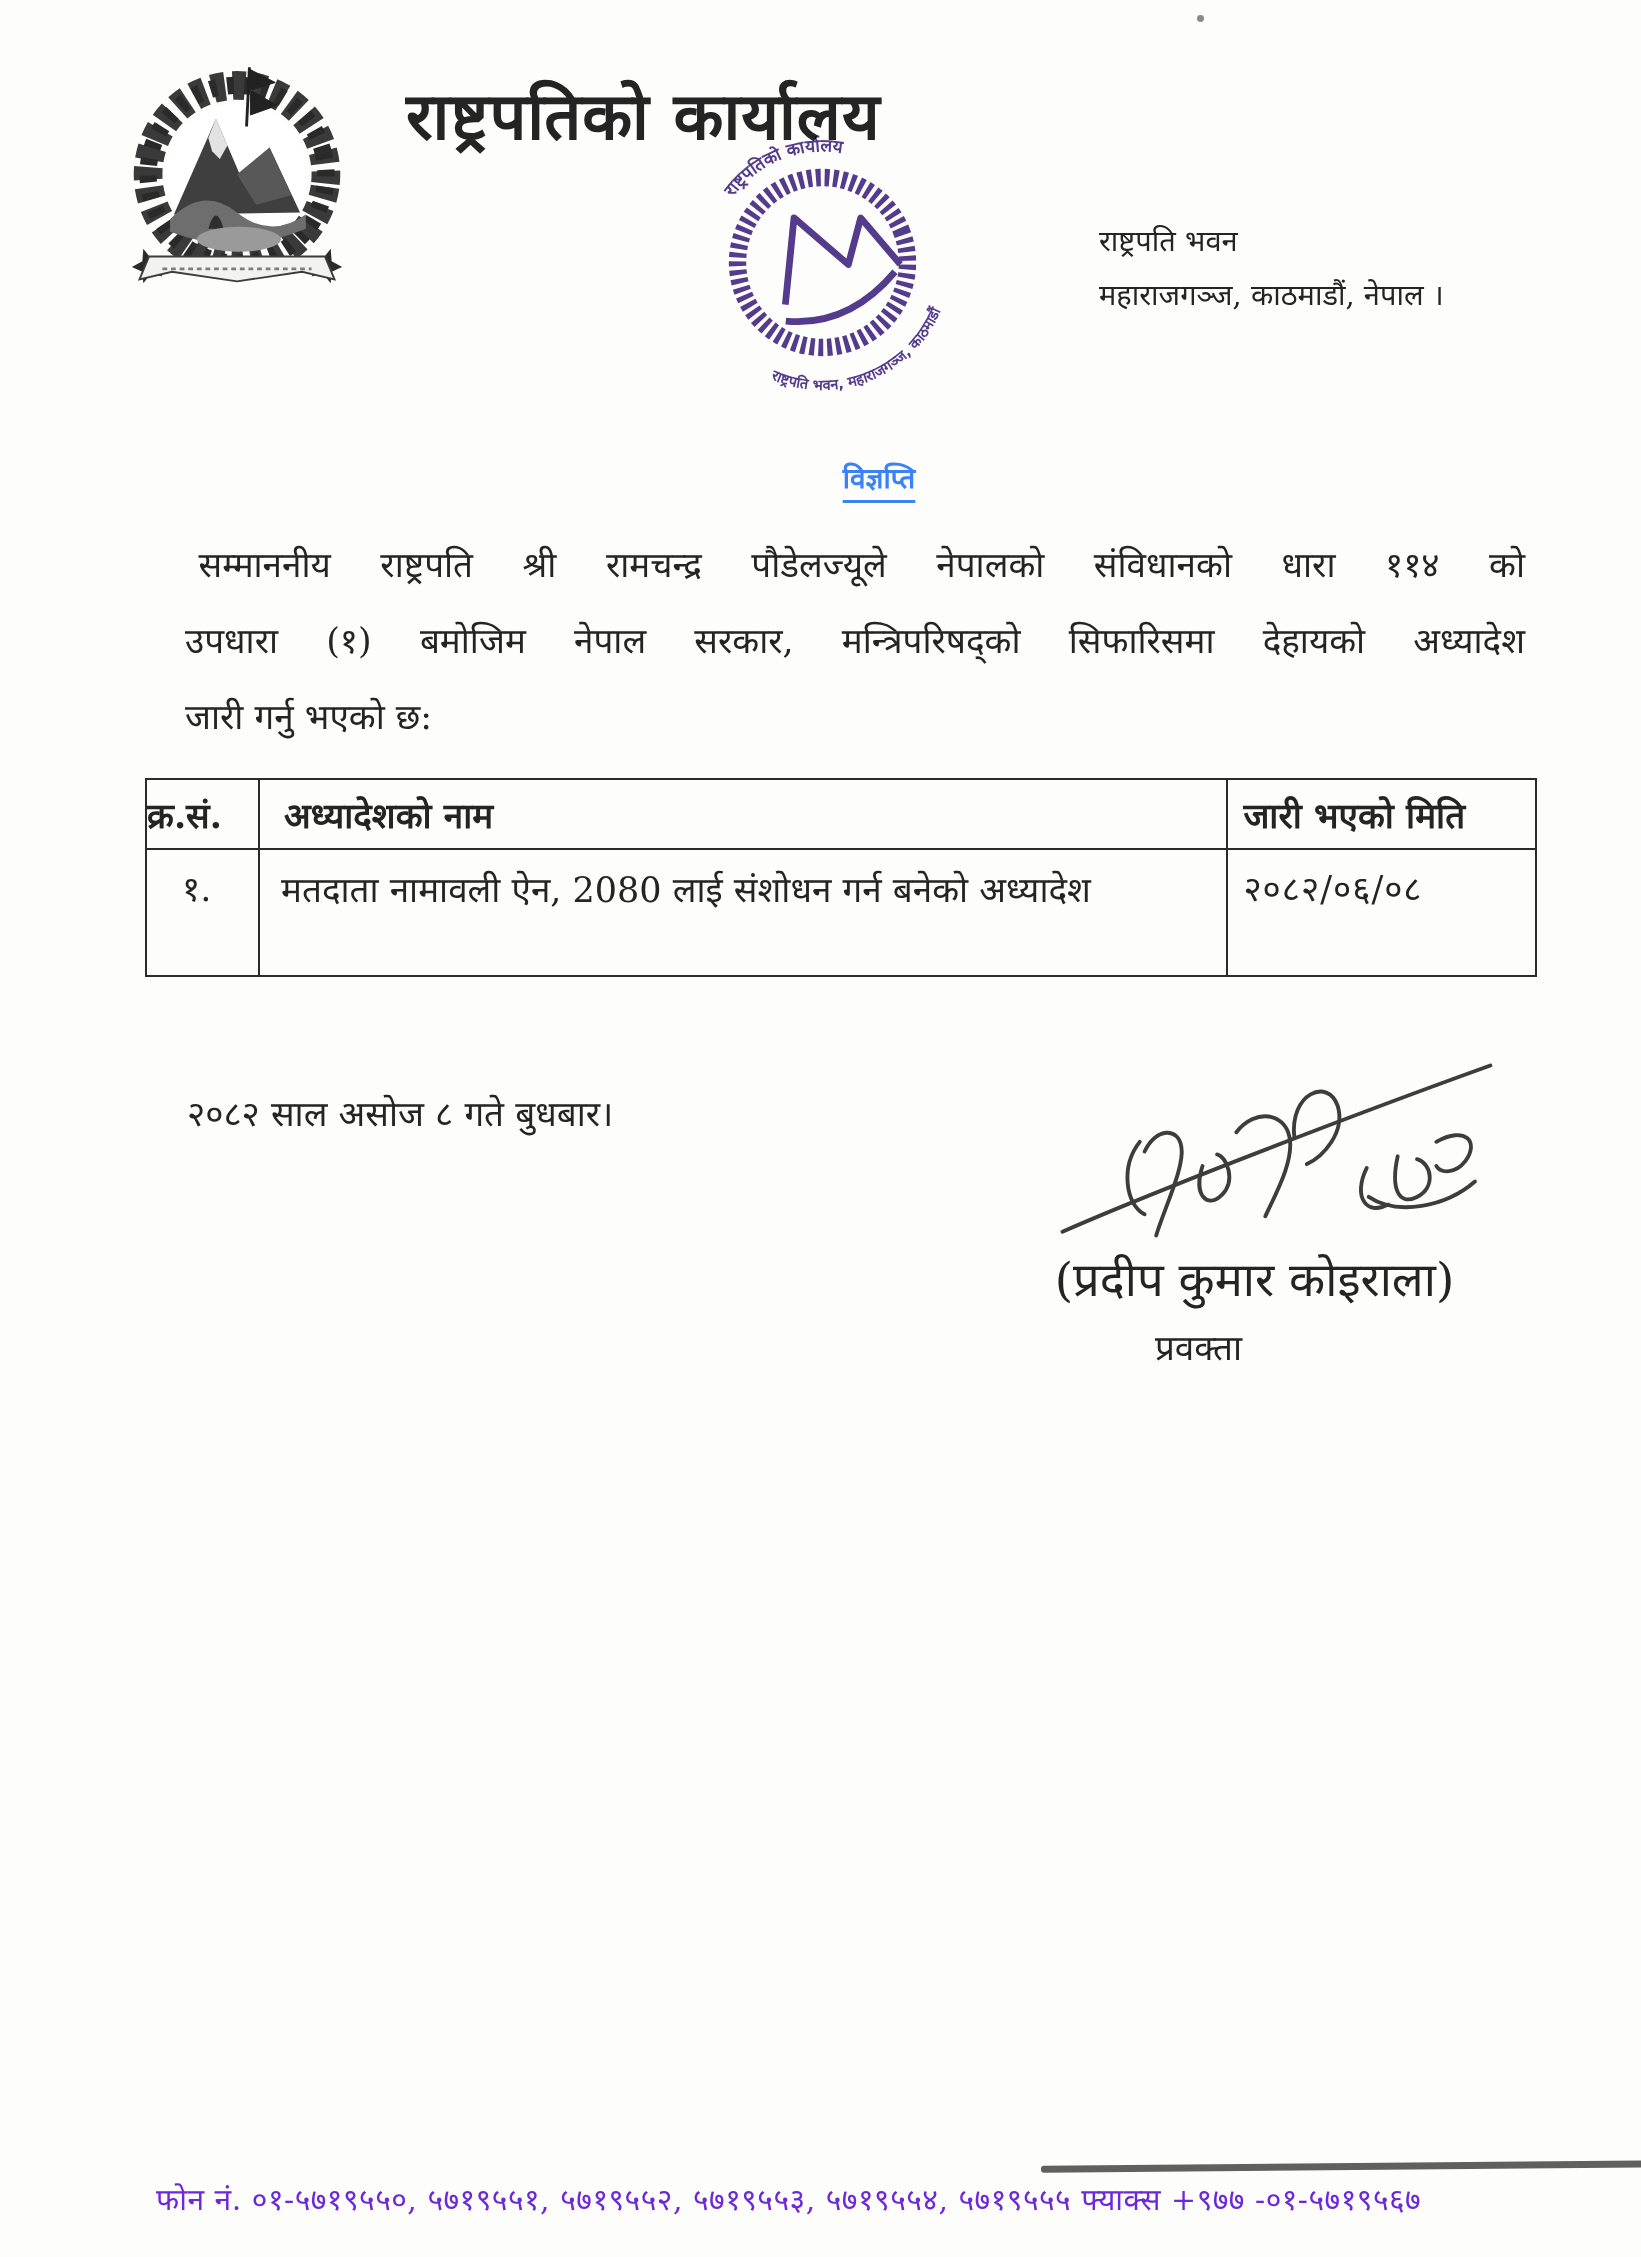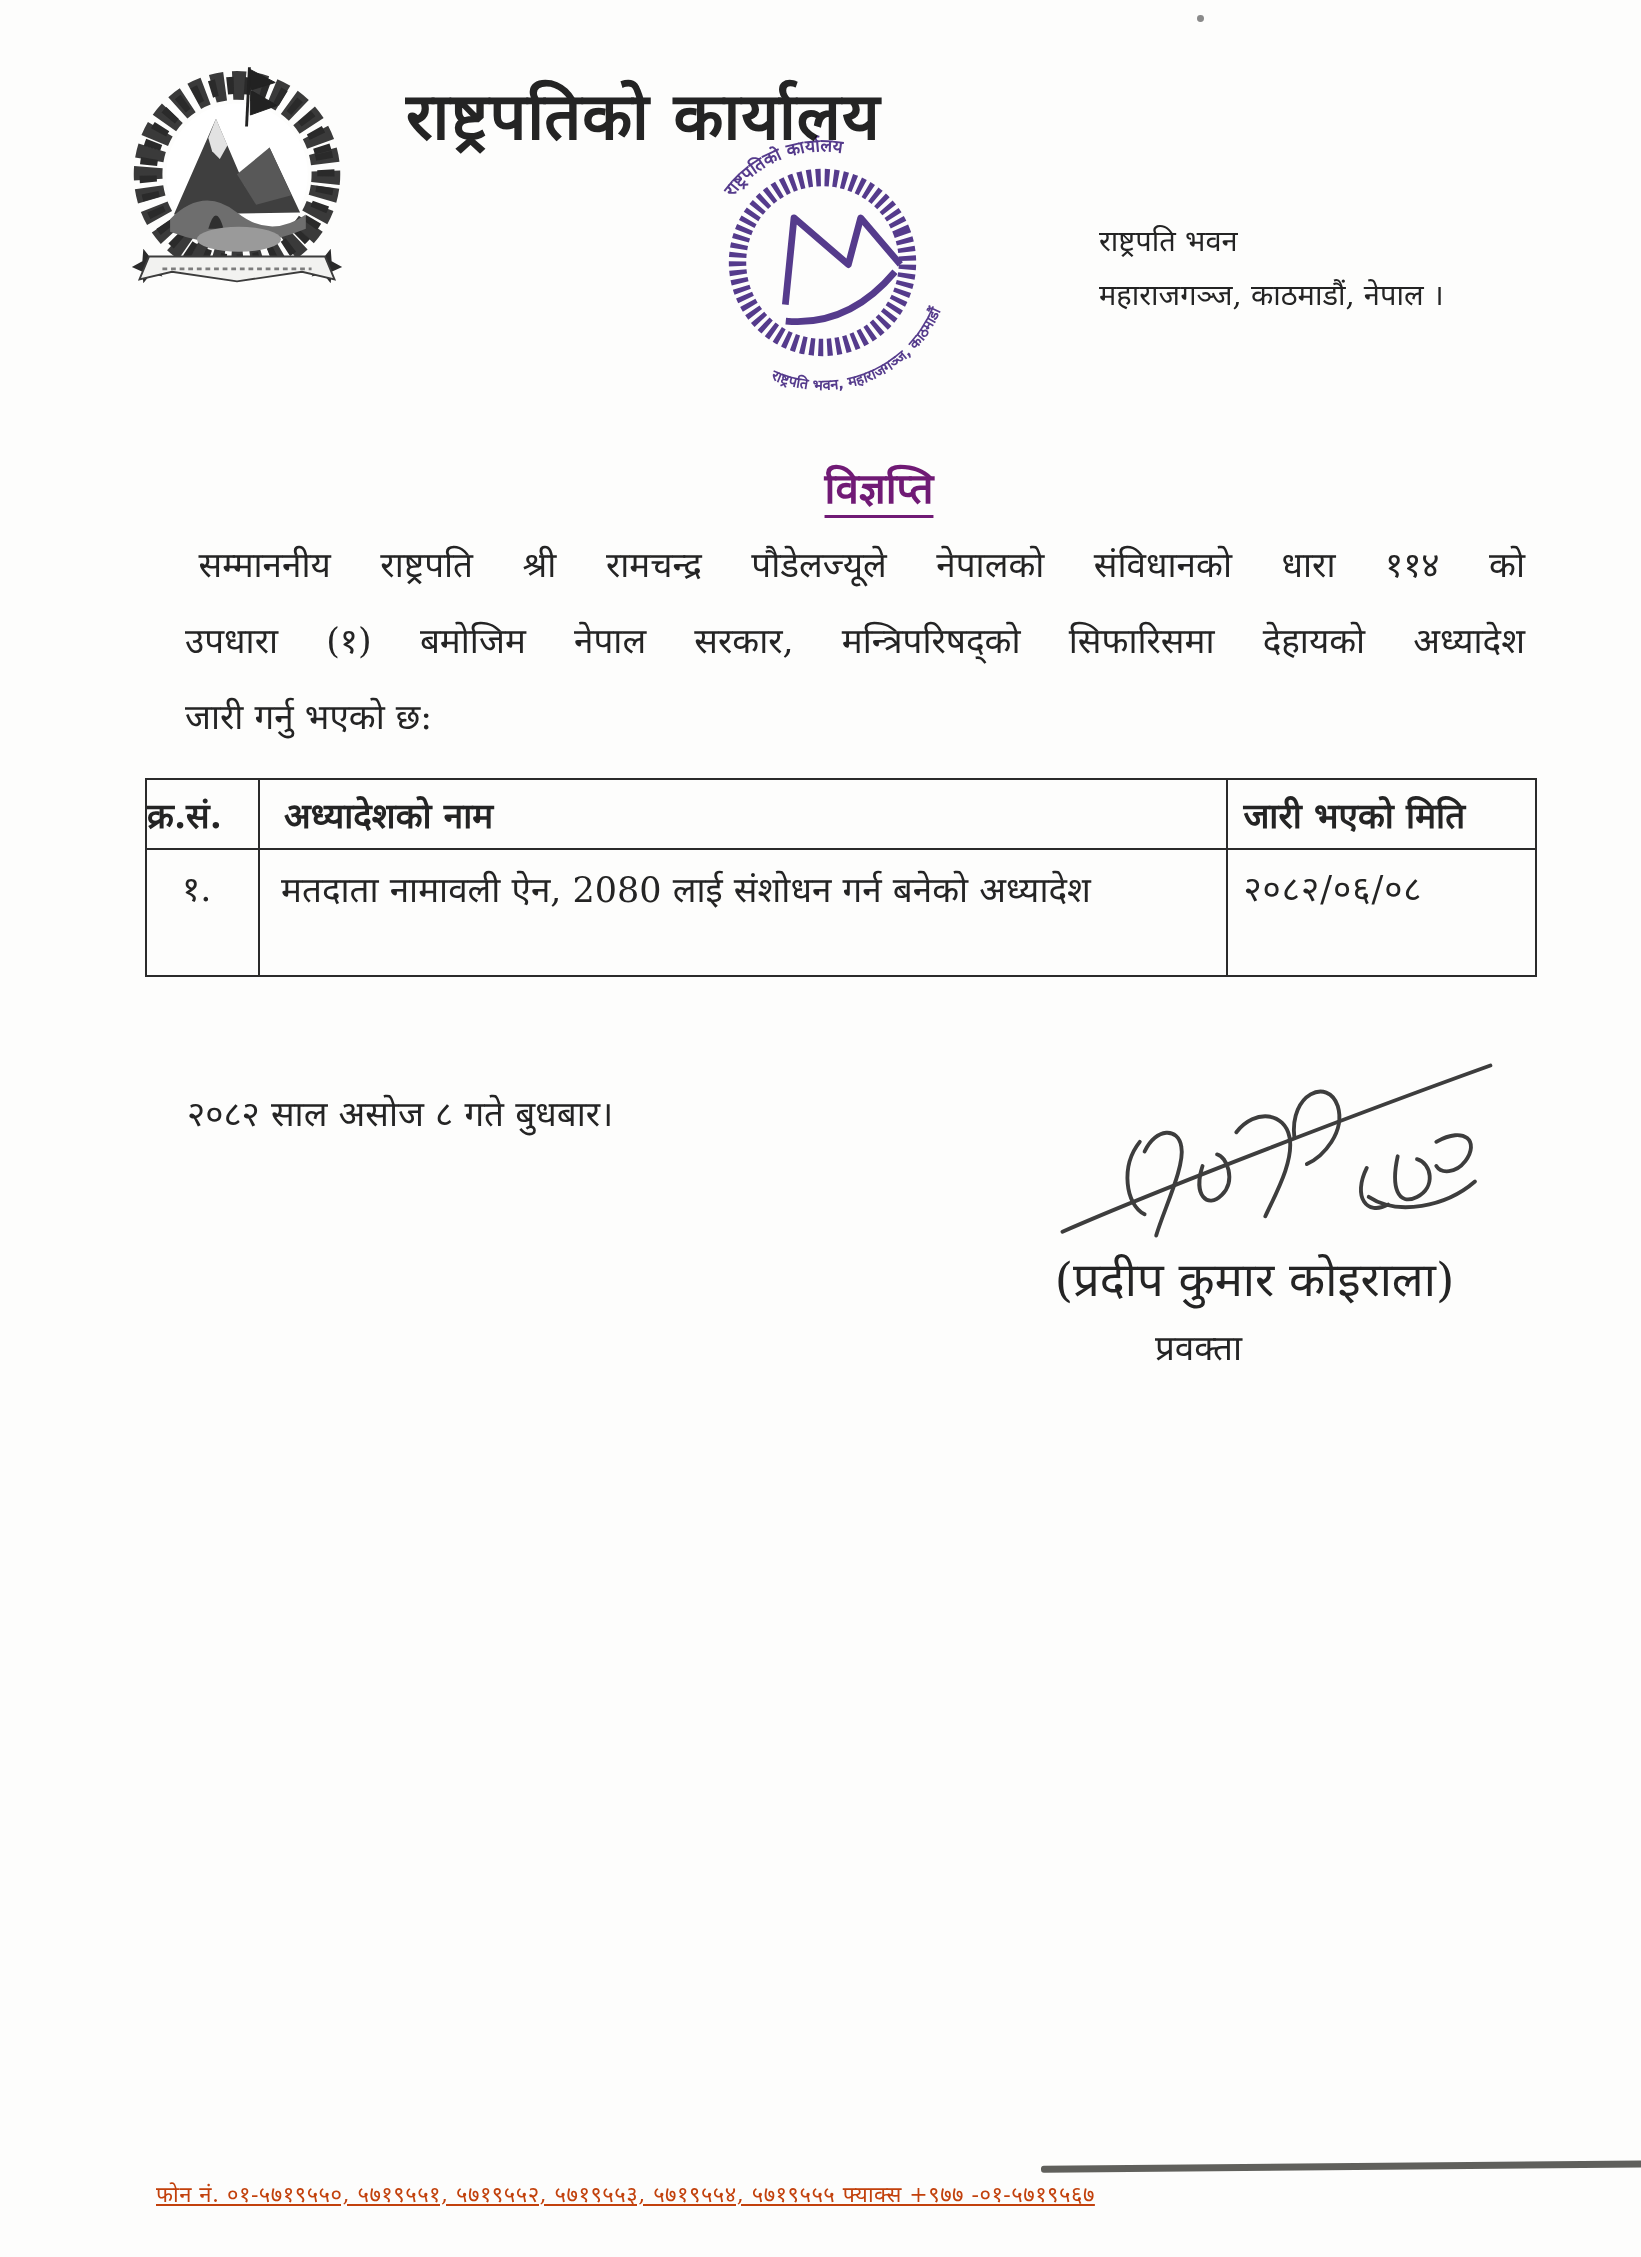--- a/index.html
+++ b/index.html
@@ -11,21 +11,21 @@
   }
   .abs { position:absolute; }
 
   .office-title{
     font-size:65px; font-weight:600; white-space:nowrap; letter-spacing:1px;
     color:#242424;
   }
   .addr-line{ font-size:29px; line-height:54px; color:#242424; white-space:nowrap; }
 
   .notice-title{
-    font-size:42px; font-weight:700; color:#701a75;
+    font-size:28px; font-weight:700; color:#3b82f6;
     text-decoration:underline; text-underline-offset:11.6px; text-decoration-thickness:2.9px;
     white-space:nowrap;
   }
 
   .para-line{
     width:1340px; font-size:35px; color:#242424;
     text-align:justify; text-align-last:justify;
     height:76px; line-height:58px; white-space:normal;
   }
   .para-line.first{ padding-left:13.5px; }
@@ -40,21 +40,21 @@
   th.c-name{ padding-left:24px; }
   th.c-date{ padding-left:15.4px; }
   td.c-sn{ vertical-align:top; padding:13.5px 0 0 35px; height:127px; }
   td.c-name{ vertical-align:top; padding:9.7px 25px 0 21px; line-height:60px; }
   td.c-date{ vertical-align:top; padding:13.5px 0 0 15.4px; letter-spacing:1px;margin-left:34px; }
 
   .date-line{ font-size:35px; color:#242424; white-space:nowrap; }
   .sig-name{ font-size:47px; color:#242424; text-align:center; width:463px; }
   .sig-role{ font-size:35px; color:#242424; text-align:center; width:463px; }
 
-  .footer-line{ font-size:22px; color:#c2410c; white-space:nowrap; letter-spacing:0.5px;text-decoration:underline; }
+  .footer-line{ font-size:30px; color:#6d28d9; white-space:nowrap; letter-spacing:0.5px; }
 
   .artifact-bar{
     width:618px; height:6.8px; background:#44443f; opacity:.85;
     transform:rotate(-0.5deg); border-radius:2.9px;
   }
   .dot-artifact{ width:6.8px; height:6.8px; border-radius:50%; background:#8a8a8a; }
 
   .stamp-wrap{ mix-blend-mode:multiply; opacity:.92; }
 </style>
 </head>

